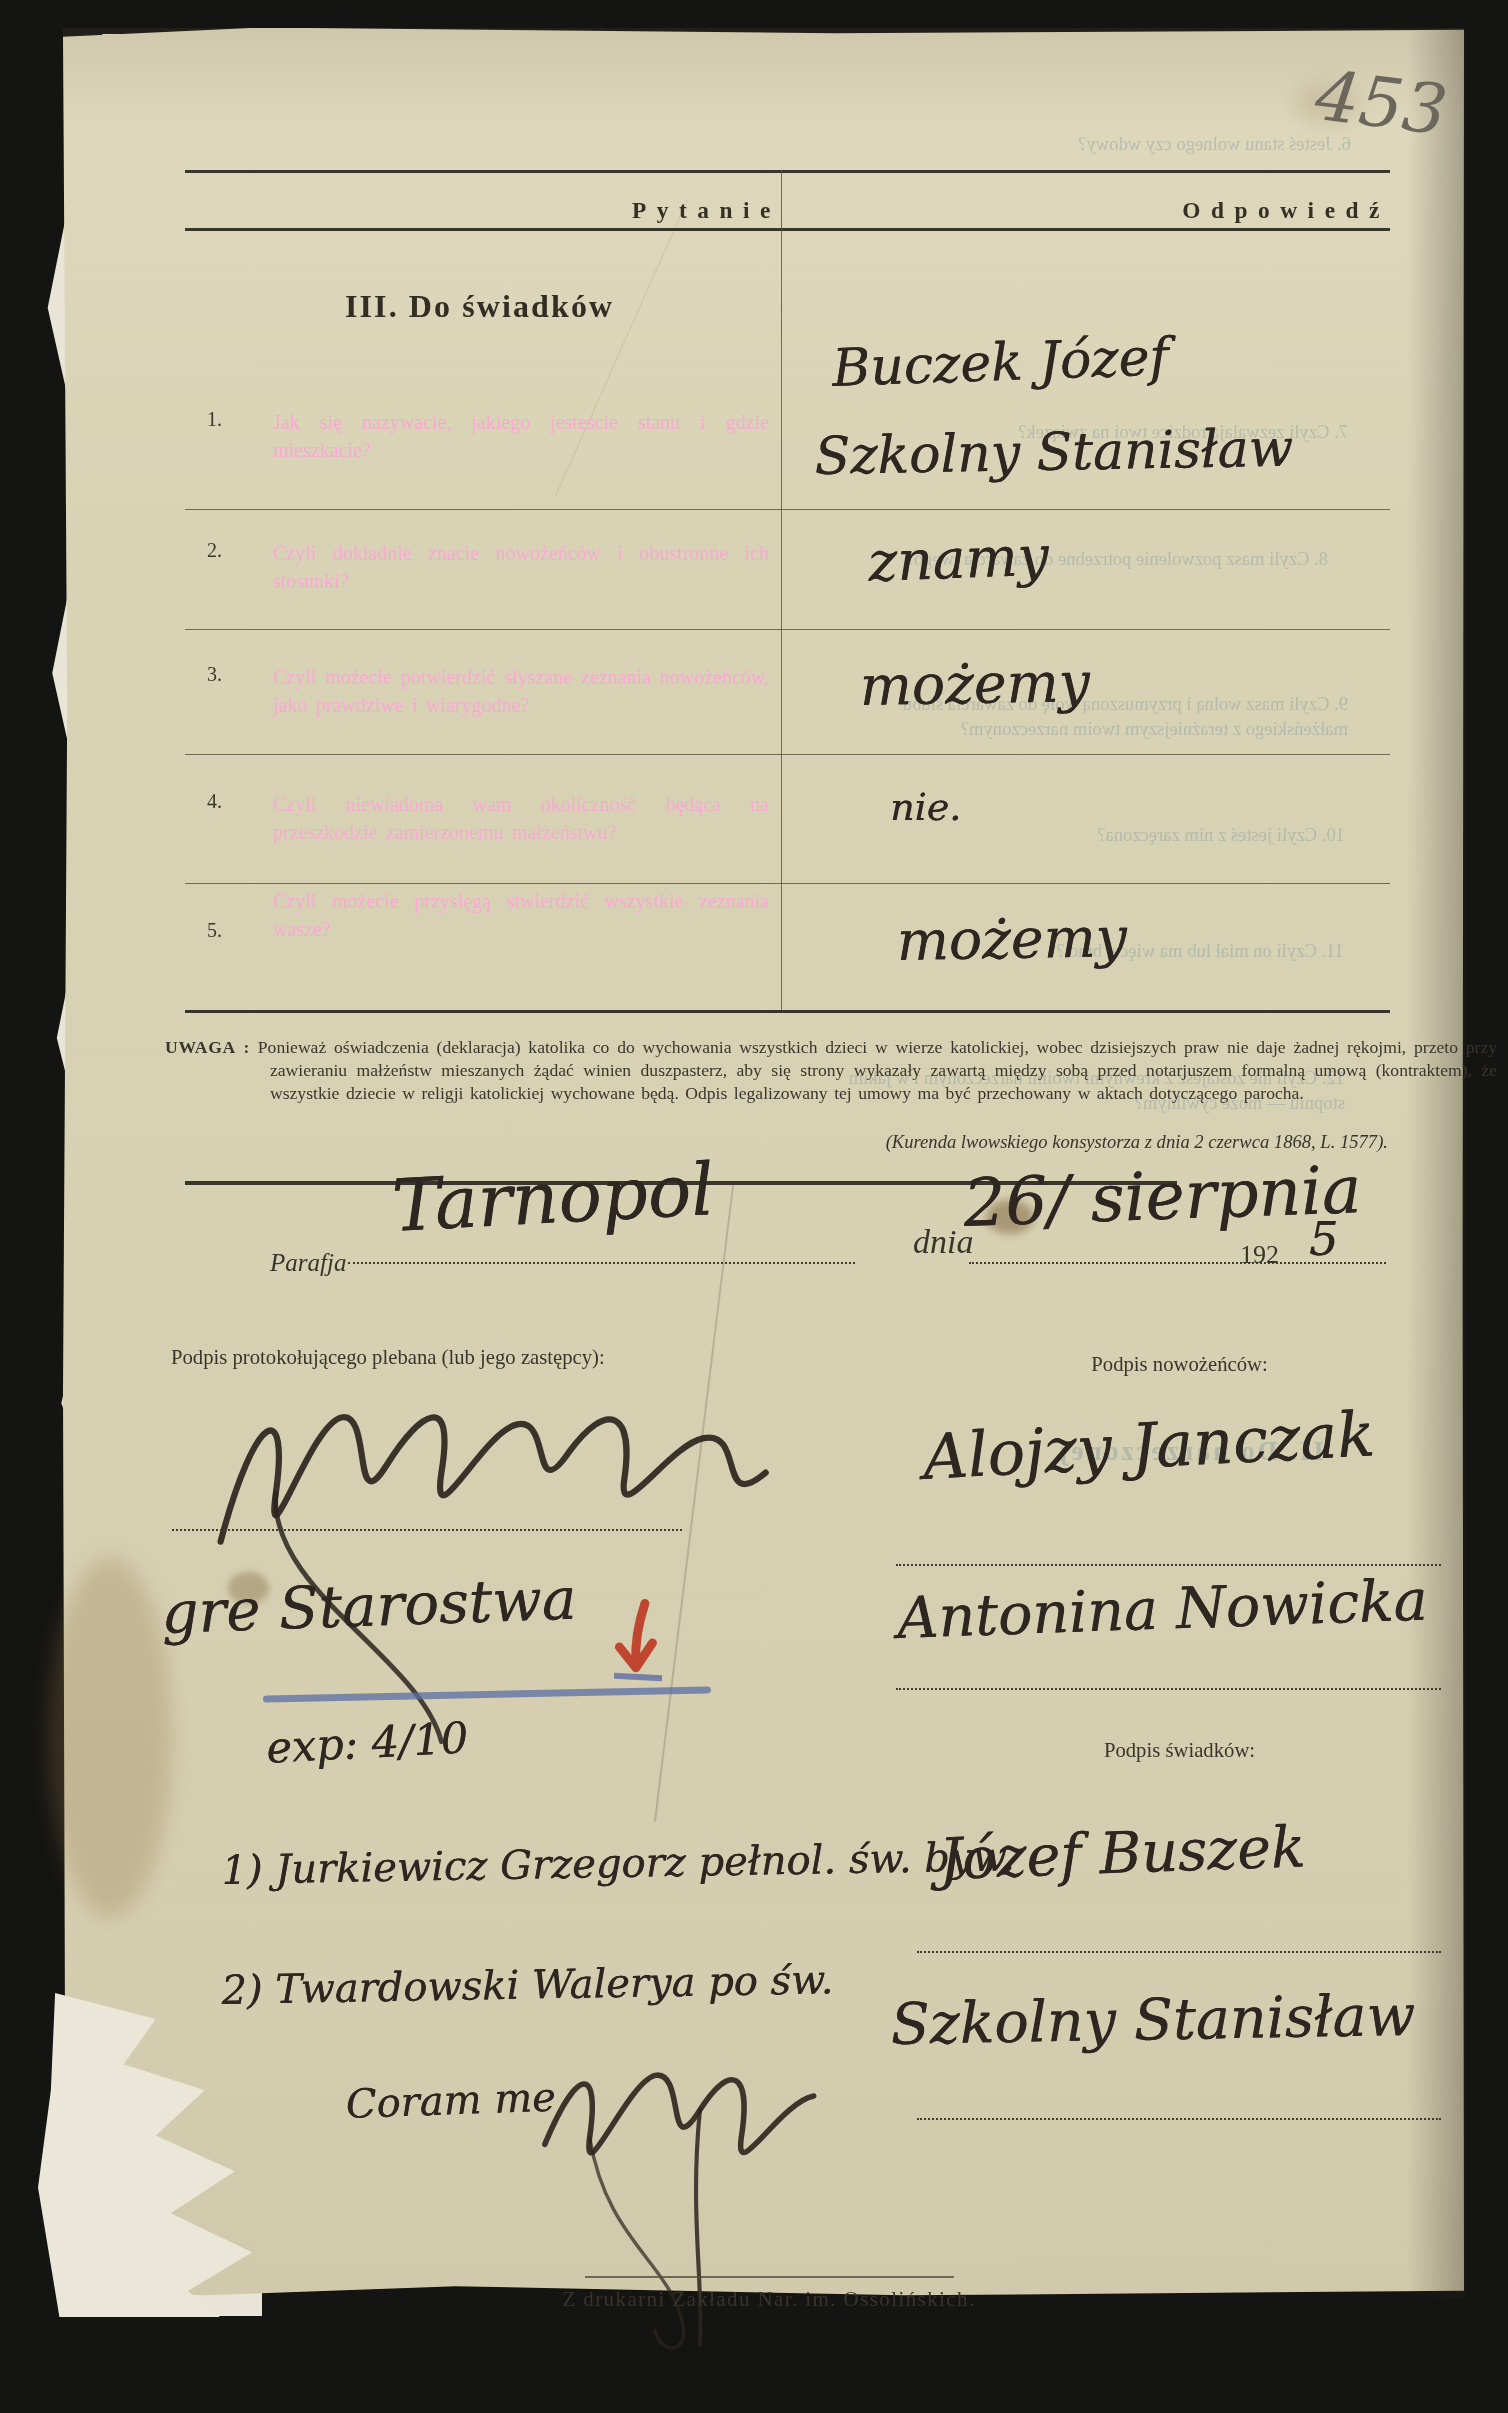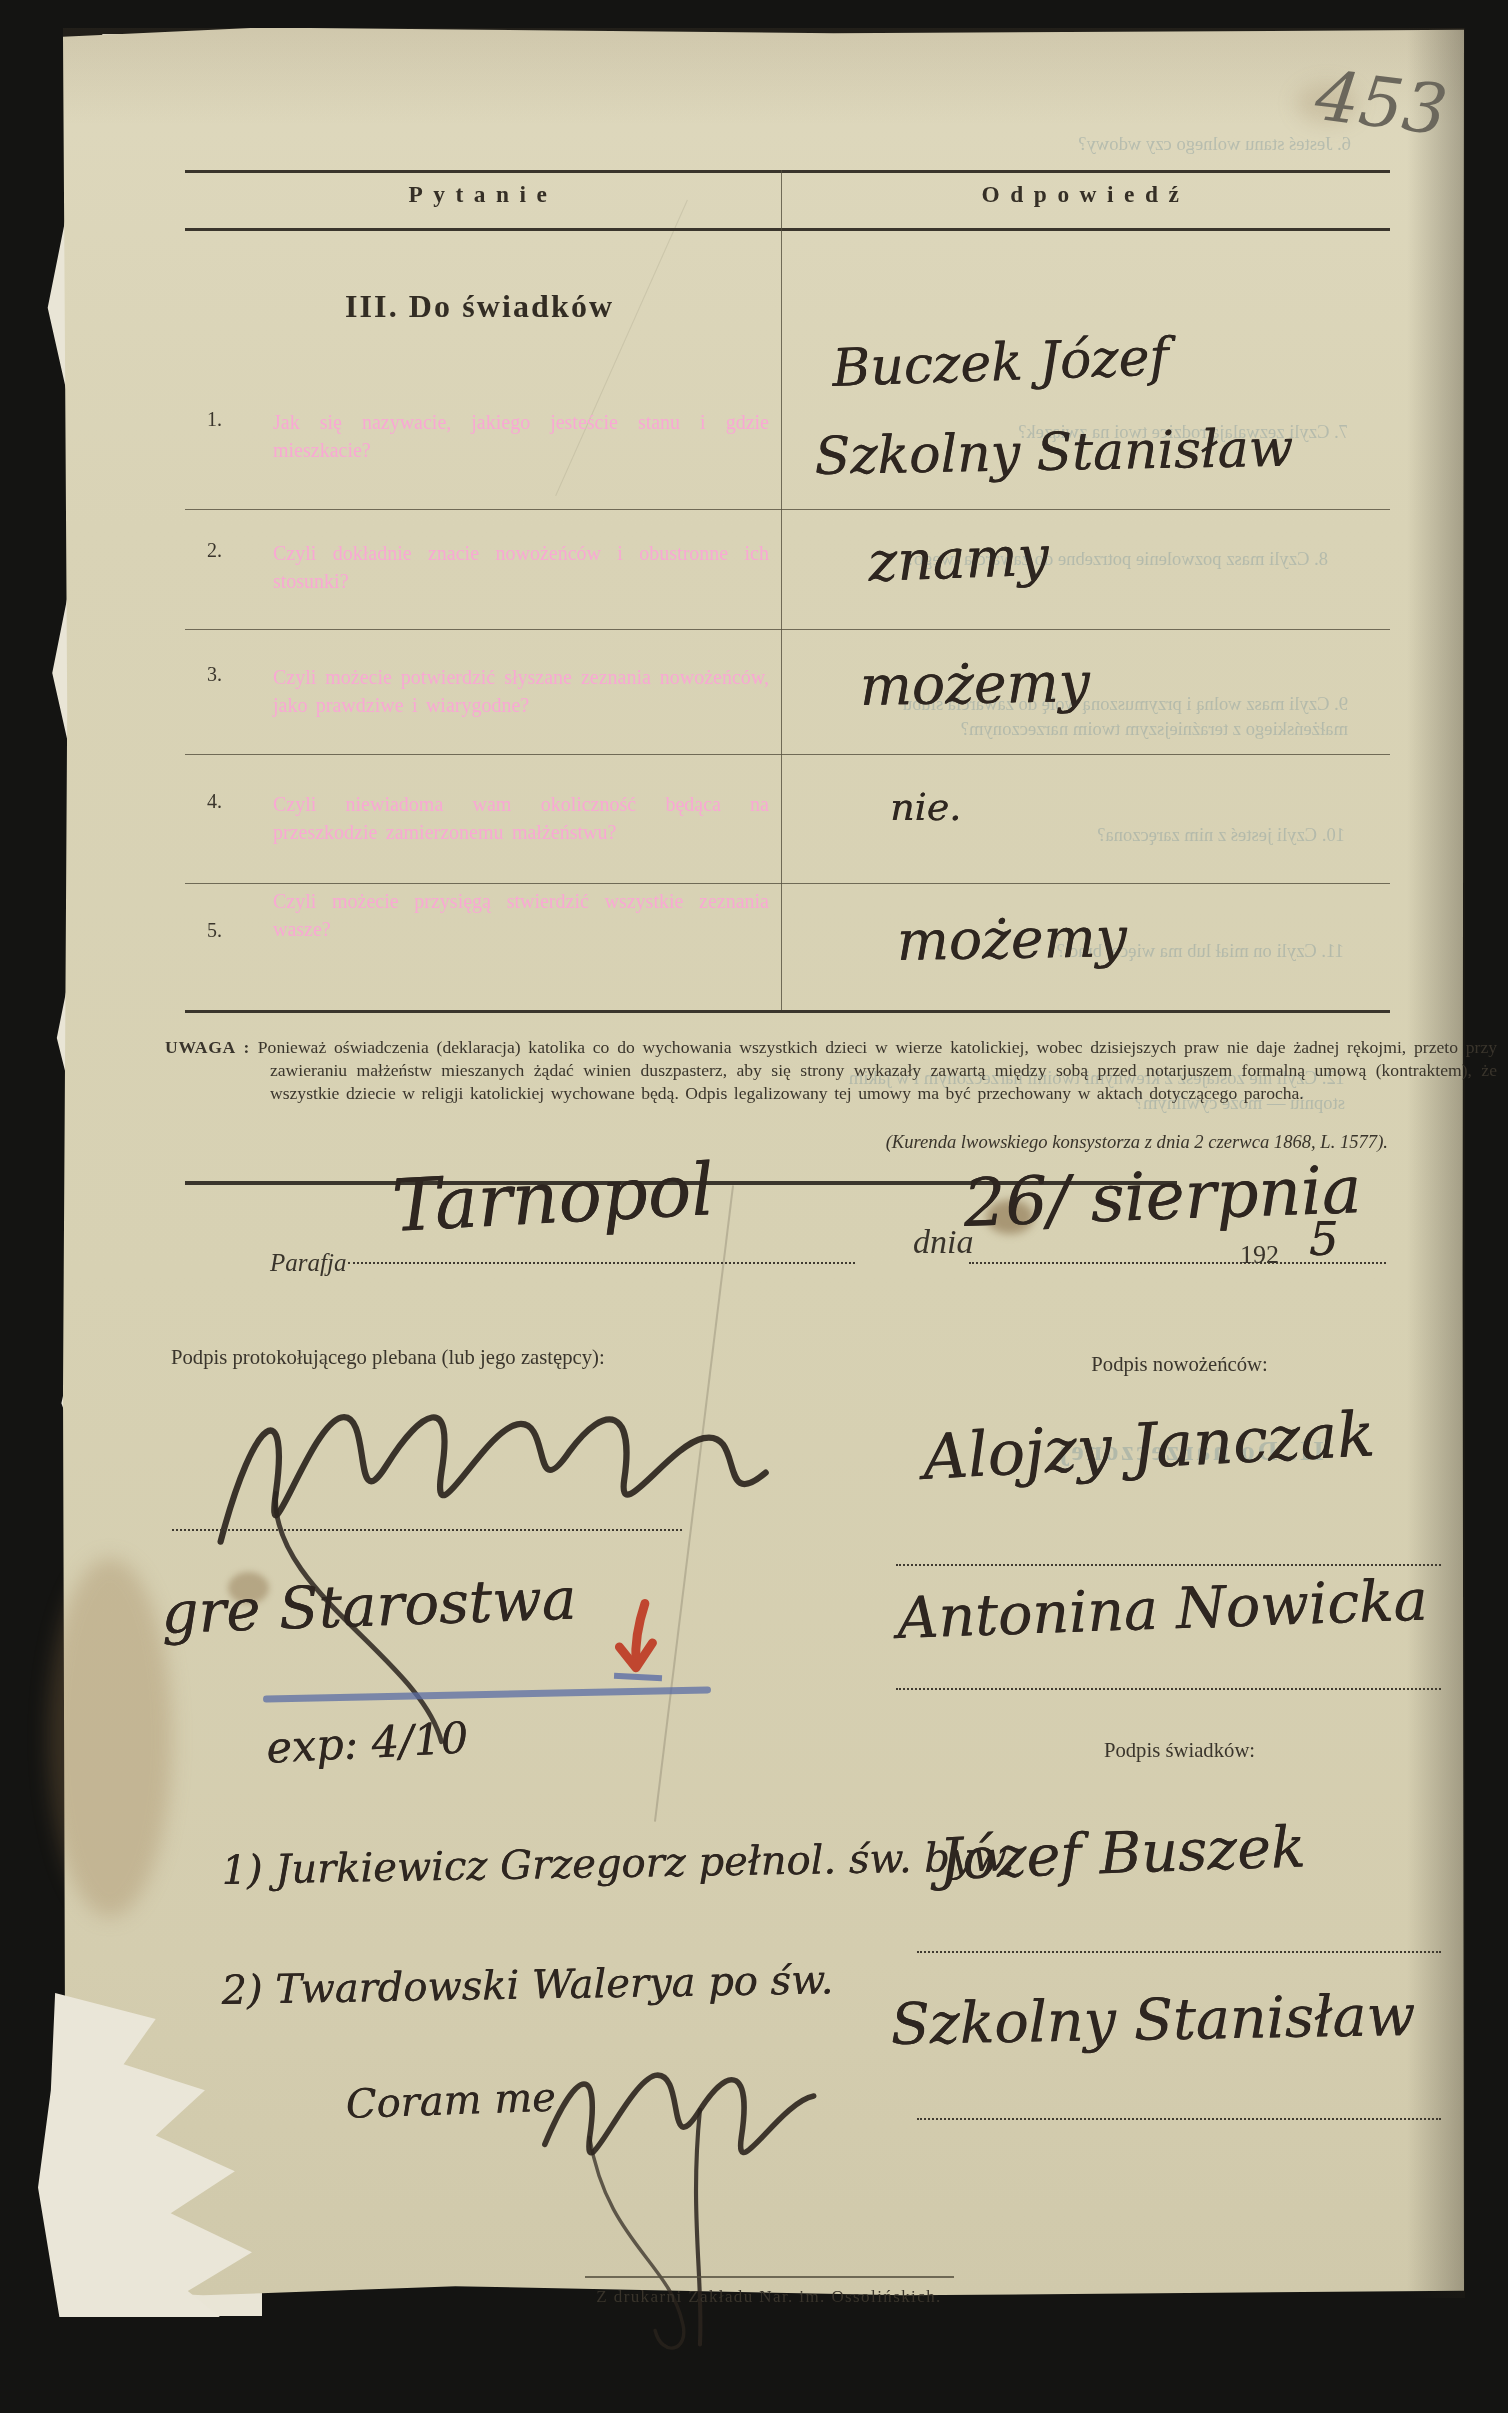--- a/index.html
+++ b/index.html
@@ -19,21 +19,21 @@
     background:linear-gradient(180deg,rgba(120,100,70,.14),rgba(120,100,70,0));}
   .torn-flap{position:absolute;left:38px;top:1993px;width:214px;height:324px;background:#eae6d8;
     clip-path:polygon(8% 0,55% 8%,40% 22%,78% 30%,55% 44%,92% 55%,62% 68%,100% 80%,70% 92%,85% 100%,10% 100%,0 60%,6% 30%);}
   .stain{position:absolute;border-radius:50%;filter:blur(9.7px);pointer-events:none;}
   .crease{position:absolute;background:rgba(90,84,66,.25);pointer-events:none;}
   
   .print{position:absolute;color:#39342b;}
   .rule{position:absolute;background:#3a352c;}
   .rule-thin{position:absolute;background:#55503f;opacity:.8;}
   .dotted{position:absolute;border-bottom:2.1px dotted #3f3a30;}
-  .hdr{font-weight:bold;font-size:23.4px;letter-spacing:.45em;text-align:center;color:#352f26;}
+  .hdr{font-weight:bold;font-size:23.4px;letter-spacing:.45em;text-align:right;color:#352f26;margin-top:16px;}
   .title{font-weight:bold;font-size:32px;letter-spacing:2.1px;color:#332d24;}
   .q{font-size:20px;line-height:28px;text-align:justify;word-spacing:3.4px;color:#f9a8d4;margin-left:21px;}
   .qnum{font-size:20px;color:#3a352c;}
   .note-block{font-size:17.6px;line-height:23px;text-align:justify;word-spacing:2.1px;color:#3a352c;
     padding-left:105px;text-indent:-105px;}
   .note-label{font-weight:bold;letter-spacing:0.7px;}
   .italic{font-style:italic;text-align:right;}
   .small-label{font-size:20.7px;color:#3a352c;}
   
   .hw{position:absolute;font-family:"DejaVu Serif",serif;font-style:italic;color:#2e2620;
@@ -158,16 +158,16 @@
   <div class="hw" style="left:896px;top:1585px;font-size:57px;transform:rotate(-2deg);">Antonina Nowicka</div>
   <div class="dotted" style="left:896px;top:1688px;width:545px;"></div>
 
   <div class="print small-label" style="left:1000px;top:1739px;width:359px;text-align:center;">Podpis świadków:</div>
   <div class="hw" style="left:938px;top:1826px;font-size:57px;transform:rotate(-2deg);">Józef Buszek</div>
   <div class="dotted" style="left:917px;top:1951px;width:524px;"></div>
   <div class="hw" style="left:890px;top:1991px;font-size:57px;transform:rotate(-1deg);">Szkolny Stanisław</div>
   <div class="dotted" style="left:917px;top:2118px;width:524px;"></div>
 
   <div class="rule-thin" style="left:585px;top:2276px;width:369px;height:2.1px;"></div>
-  <div class="print" style="left:483px;top:2287px;width:572px;font-size:17px;text-align:center;letter-spacing:1.4px;">Z drukarni Zakładu Nar. im. Ossolińskich.</div>
+  <div class="print" style="left:483px;top:2287px;width:572px;font-size:21px;text-align:center;letter-spacing:1.4px;">Z drukarni Zakładu Nar. im. Ossolińskich.</div>
 
 </div>
 
 
 </body></html>

